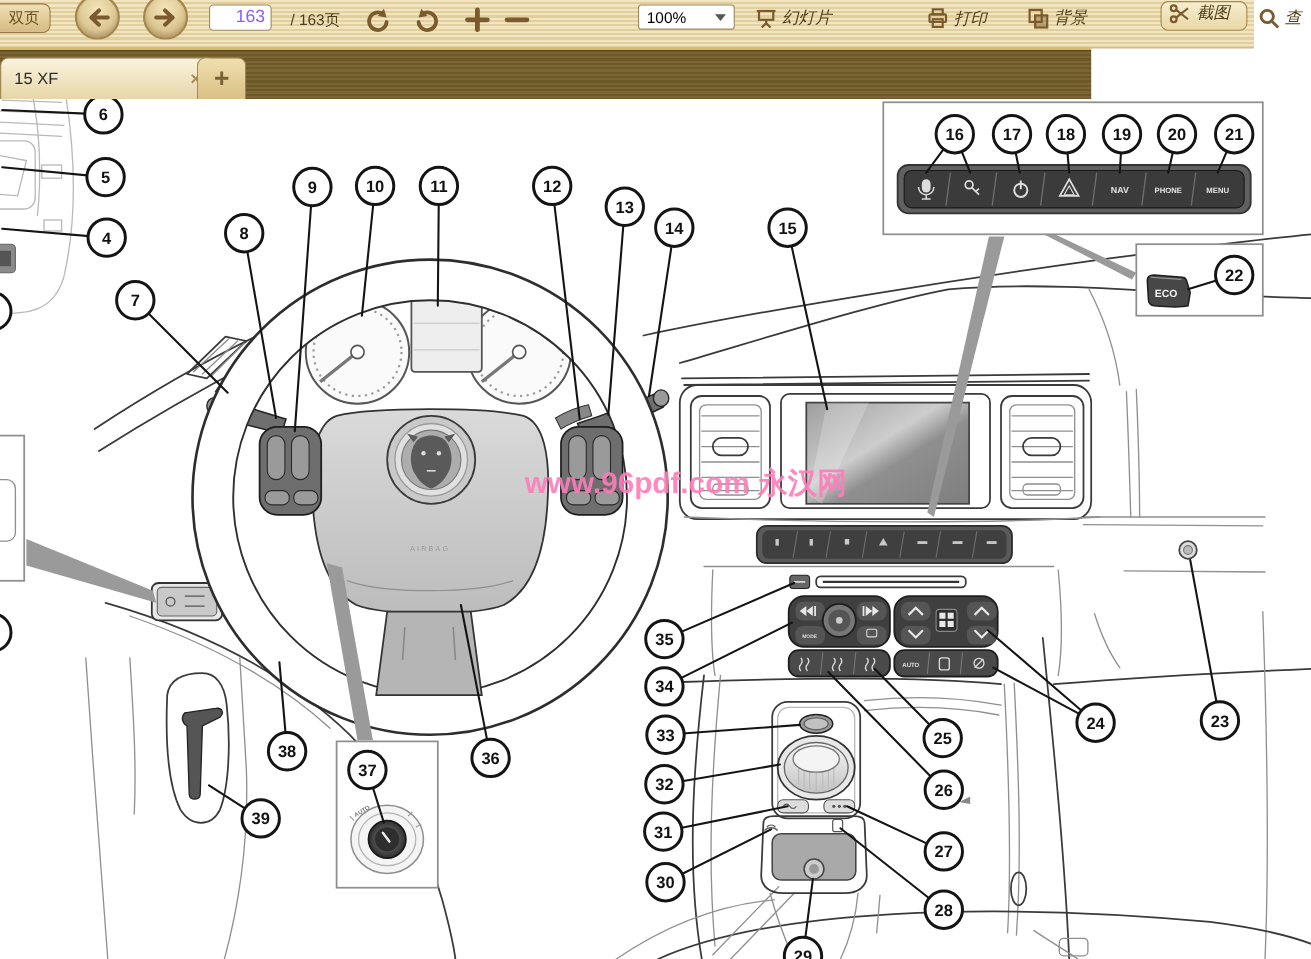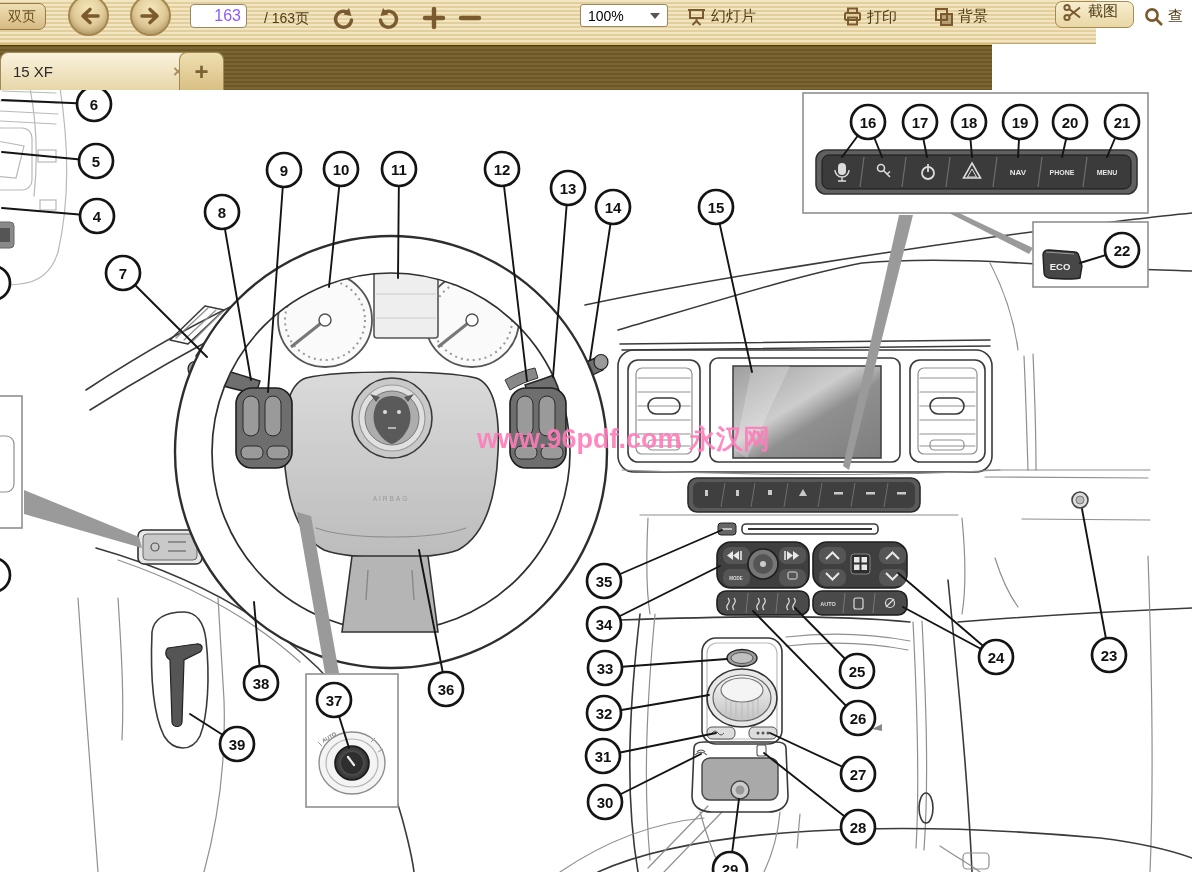--- a/index.html
+++ b/index.html
@@ -2,38 +2,38 @@
 <html><head>
 <meta charset="utf-8">
 <style>
   html,body{margin:0;padding:0;background:#666;}
   .window{position:relative;width:1192px;height:872px;overflow:hidden;
     font-family:"Liberation Sans",sans-serif;background:#fff;}
 
   
   .toolbar{position:absolute;left:0;top:0;width:1096px;height:43px;
     background:repeating-linear-gradient(180deg,#f2e5c1 0 2px,#e3cf9e 2px 4px);
-    border-bottom:1px solid #c2a76c;z-index:5;}
+    border-bottom:1px solid #c2a76c;z-index:5;padding-left:44px;}
   .toolbar *{box-sizing:border-box;}
   .tb-item{position:absolute;display:flex;align-items:center;gap:4px;color:#4f3b17;font-size:15px;}
   .btn-twopage{left:-14px;top:3px;width:60px;height:27px;border:1px solid #97794a;border-radius:7px;
     background:linear-gradient(#efe0b4,#d6ba83);color:#6b4f1f;font-size:14px;display:flex;
     align-items:center;justify-content:flex-end;padding-right:9px;}
   .navcircle{width:41px;height:41px;border-radius:50%;border:2px solid #a5874c;top:-5px;
     background:radial-gradient(circle at 50% 32%,#f4e7bb,#cbae74);display:flex;align-items:center;justify-content:center;
     box-shadow:inset 0 -3px 4px rgba(0,0,0,.15);}
   .page-input{left:190px;top:4px;width:57px;height:24px;border:1px solid #9b8a60;border-radius:4px;
     background:#fff;font-size:16px;font-family:"Liberation Sans",sans-serif;text-align:right;padding:0 5px;color:#8b5cf6;}
   .zoom-box{left:580px;top:4px;width:88px;height:23px;background:#fff;border:1px solid #9b8a60;
     border-radius:3px;display:flex;align-items:center;padding:0 7px;font-size:14px;color:#000000;}
   .zoom-box .caret{margin-left:auto;width:0;height:0;border-left:5px solid transparent;
     border-right:5px solid transparent;border-top:6px solid #555;}
   .shot-btn{left:1055px;top:1px;width:79px;height:27px;border:1px solid #a8894f;border-radius:7px;
     background:linear-gradient(#f7eecf,#e9d7a6);display:flex;align-items:flex-start;gap:5px;padding:0 6px;}
-  .tb-label{white-space:nowrap;}
+  .tb-label{white-space:nowrap;font-style:italic;}
 
   
   .tabbar{position:absolute;left:0;top:43px;width:992px;height:45px;
     border-top:2px solid #d9bd72;
     background:repeating-linear-gradient(180deg,#6d5827 0 2px,#7c6534 2px 4px);
     box-shadow:inset 0 1px 0 #4e3d15;z-index:5;}
   .tab{position:absolute;left:0px;bottom:0;width:170px;height:37px;border:1px solid #a08b55;border-bottom:none;
     border-radius:8px 8px 0 0;background:linear-gradient(#faf3de,#e7d6a8);display:flex;align-items:center;
     padding:0 12px;font-size:15px;color:#2b2b2b;}
   .tab-close{margin-left:auto;color:#a98f58;font-size:17px;font-weight:bold;line-height:1;cursor:default;}

